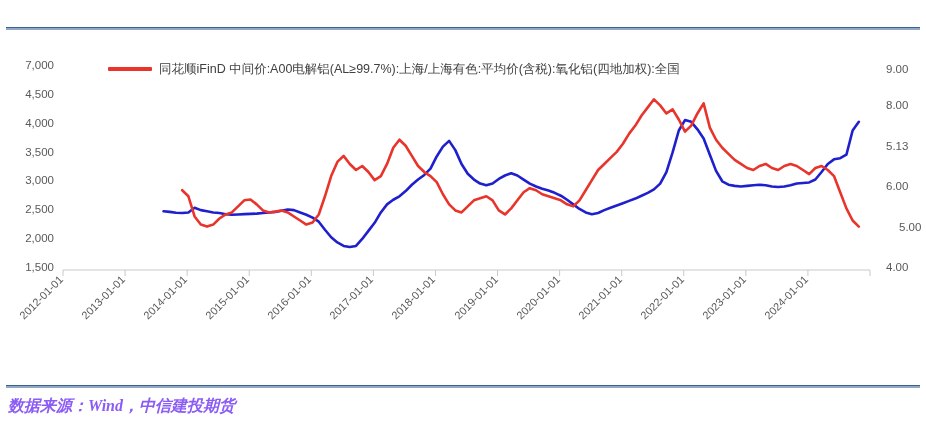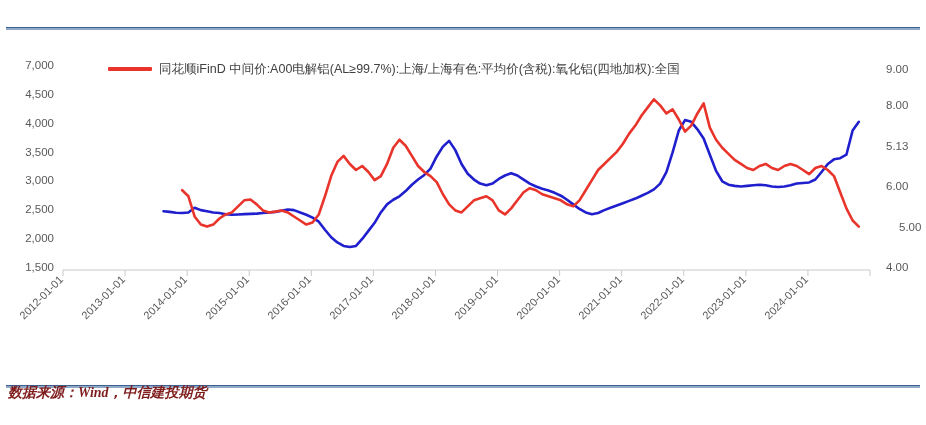--- a/index.html
+++ b/index.html
@@ -21,23 +21,23 @@
   }
   .rule-top{
     position:absolute;left:6px;top:27px;width:914px;height:3px;
     background:linear-gradient(to bottom,#3f6190 0%,#3f6190 45%,#8fa9c6 45%,#8fa9c6 100%);
   }
   .rule-bot{
     position:absolute;left:6px;top:385px;width:914px;height:3px;
     background:linear-gradient(to bottom,#3f6190 0%,#3f6190 45%,#8fa9c6 45%,#8fa9c6 100%);
   }
   .fig-source{
-    position:absolute;left:8px;top:384px;
+    position:absolute;left:8px;top:396px;
     font-family:"Liberation Serif","DejaVu Serif",serif;
-    font-style:italic;font-weight:bold;font-size:14px;color:#7f1d1d;
+    font-style:italic;font-weight:bold;font-size:16px;color:#8b5cf6;
     white-space:nowrap;
   }
 
   
   .plot{
     position:absolute;left:0;top:34px;width:926px;height:310px;
   }
   .plot svg{display:block;}
 
   

